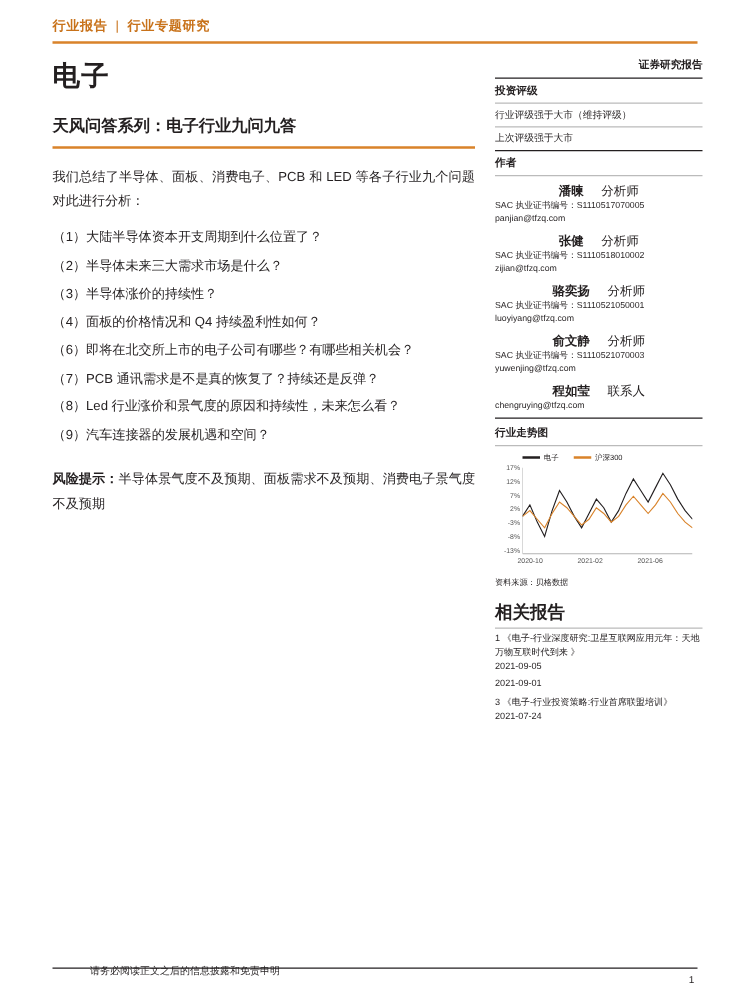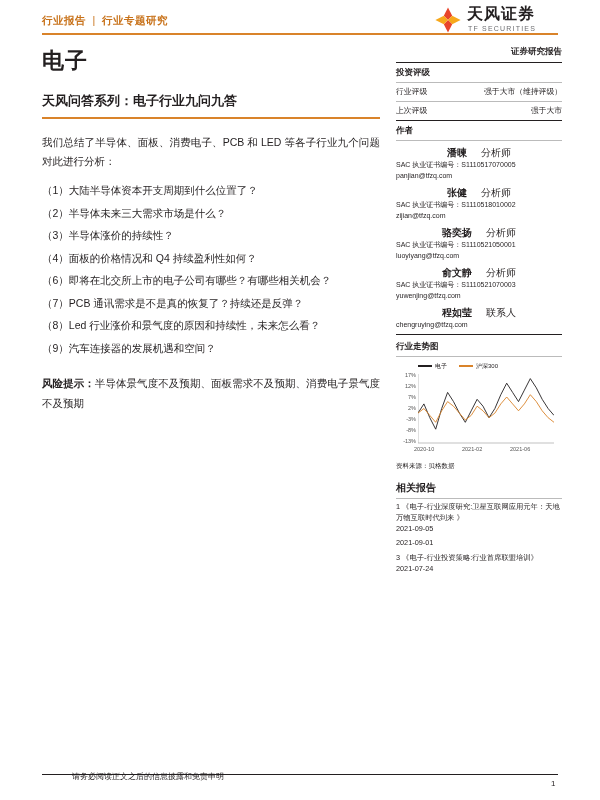--- a/index.html
+++ b/index.html
@@ -63,21 +63,21 @@
   .right{position:absolute;left:396px;top:46px;width:166px;font-size:7.5px;color:#231f20;}
   .r-kicker{
     text-align:right;font-size:8.5px;font-weight:bold;color:#231f20;margin-bottom:4px;
   }
   .r-date{
     text-align:right;font-size:9.5px;font-weight:bold;color:#231f20;margin-bottom:6px;
   }
   .r-hr{height:1px;background:#231f20;width:166px;margin:3px 0 4px 0;}
   .r-hr-thin{height:1px;background:#bbb;width:166px;margin:3px 0;}
   .r-sect{font-size:8.5px;font-weight:bold;margin:2px 0 2px 0;}
-  .kv{display:flex;justify-content:space-between;font-size:7.8px;line-height:1.55;}
+  .kv{display:flex;font-size:7.8px;line-height:1.55;}
   .kv .k{color:#231f20;}
   .kv .v{color:#231f20;text-align:right;}
   .analyst{margin-top:5px;}
   .an-row{display:flex;justify-content:center;font-size:10px;font-weight:bold;gap:14px;}
   .an-role{font-weight:normal;}
   .an-line{font-size:7px;color:#231f20;line-height:1.5;}
   .an-mail{font-size:7px;color:#231f20;line-height:1.5;}
 
   
   .chart-head{font-size:8.5px;font-weight:bold;margin:6px 0 2px 0;}
@@ -87,21 +87,21 @@
   }
   .legend{position:absolute;left:22px;top:2px;font-size:6px;display:flex;gap:12px;}
   .legend span.lab{color:#231f20;}
   .lg-sw{display:inline-block;width:14px;height:2px;vertical-align:middle;margin-right:3px;}
   .plot{position:absolute;left:22px;top:14px;width:136px;height:70px;}
   .ylab{position:absolute;left:0;width:20px;text-align:right;font-size:5.5px;color:#555;}
   .xlab{position:absolute;top:86px;font-size:5.5px;color:#555;}
   .src{font-size:6.5px;color:#231f20;margin-top:2px;}
 
   
-  .rr-head{font-size:10px;font-weight:bold;margin:10px 0 3px 0;font-family:Liberation Mono, monospace;}
+  .rr-head{font-size:14px;font-weight:bold;margin:10px 0 3px 0;font-family:Liberation Mono, monospace;}
   .rr-item{font-size:7.3px;line-height:1.5;margin-bottom:4px;}
   .rr-date{font-size:7.3px;}
 
   
   .footer-rule{position:absolute;left:42px;top:774px;width:516px;height:1px;background:#231f20;}
   .footer-text{
     position:absolute;left:72px;top:771px;font-size:8px;color:#231f20;
   }
   .footer-page{
     position:absolute;left:551px;top:779px;font-size:8px;color:#231f20;
@@ -113,30 +113,20 @@
 <div class="page">
 
   <div class="header">
     <div class="hdr-breadcrumb">
       <span>行业报告</span>
       <span class="hdr-sep">|</span>
       <span>行业专题研究</span>
     </div>
     <div class="hdr-rule"></div>
 
-    <div class="logo">
-      <svg class="logo-mark" viewBox="0 0 40 40">
-        <path d="M20 2 L26 14 L20 20 L14 14 Z" fill="#e8442a"></path>
-        <path d="M38 20 L26 26 L20 20 L26 14 Z" fill="#f7a81b"></path>
-        <path d="M20 38 L14 26 L20 20 L26 26 Z" fill="#e8442a"></path>
-        <path d="M2 20 L14 14 L20 20 L14 26 Z" fill="#f7a81b"></path>
-      </svg>
-      <div class="logo-cn">天风证券</div>
-      <div class="logo-en">TF SECURITIES</div>
-    </div>
   </div>
 
   <div class="left">
     <h1 class="doc-title">电子</h1>
 
     <div class="series-title">天风问答系列：电子行业九问九答</div>
     <div class="series-rule"></div>
 
     <p class="para">我们总结了半导体、面板、消费电子、PCB 和 LED 等各子行业九个问题对此进行分析：</p>
 

